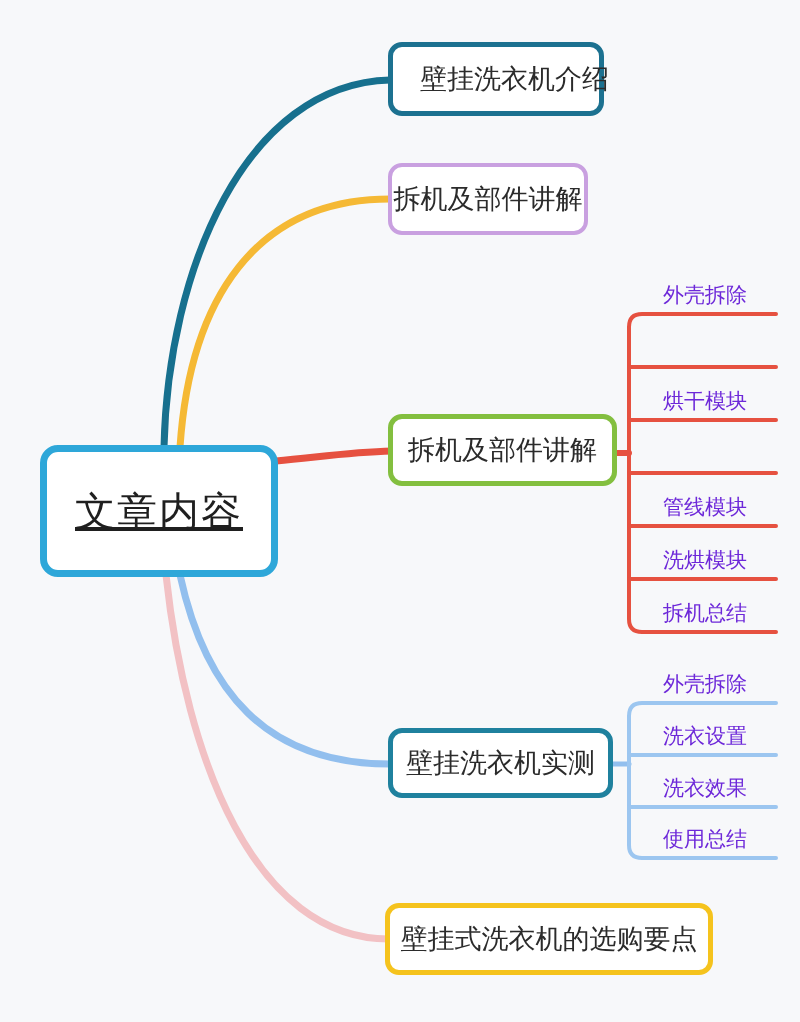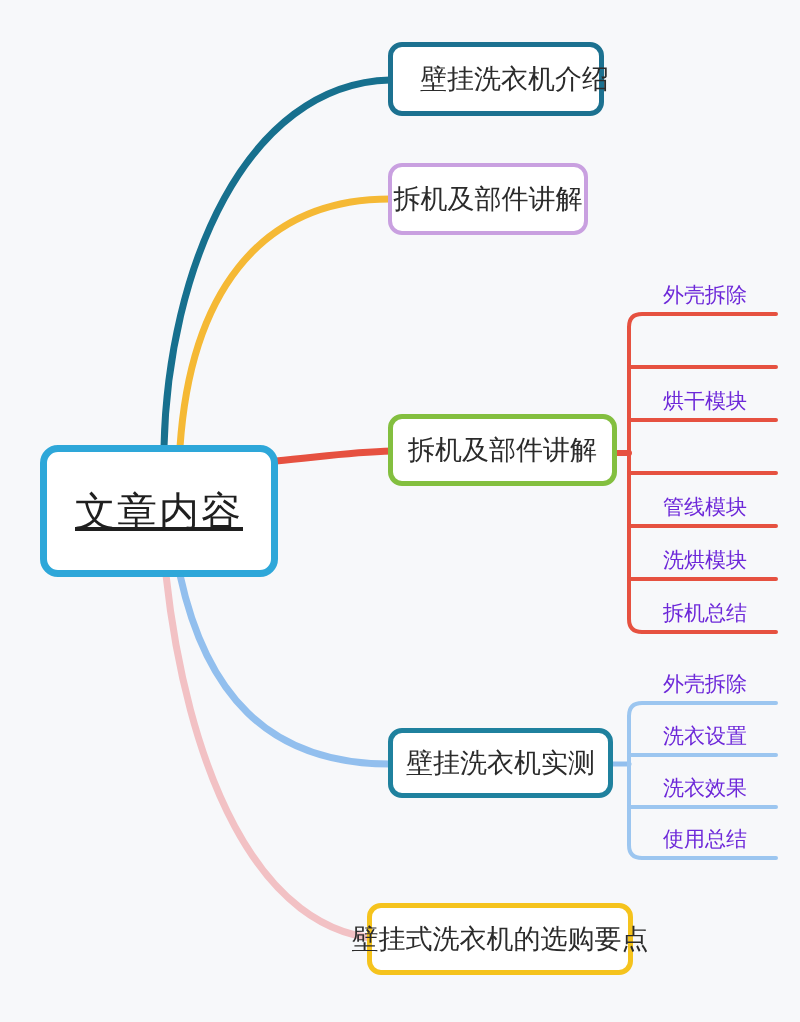--- a/index.html
+++ b/index.html
@@ -24,21 +24,21 @@
   }
   .root{
     left:40px;top:445px;width:238px;height:132px;
     border:7px solid #2ea7d9;border-radius:18px;
     font-size:40px;letter-spacing:2px;color:#1f1f1f;text-decoration:underline;
   }
   .n1{left:388px;top:42px;width:216px;height:74px;border:5px solid #1c7190;border-radius:14px;font-size:27px;padding-left:37px;}
   .n2{left:388px;top:163px;width:200px;height:72px;border:4px solid #c9a0e0;border-radius:14px;font-size:27px;}
   .n3{left:388px;top:414px;width:229px;height:72px;border:5px solid #83bf3f;border-radius:14px;font-size:27px;}
   .n4{left:388px;top:728px;width:225px;height:70px;border:5px solid #1f819e;border-radius:14px;font-size:27px;}
-  .n5{left:367px;top:903px;width:266px;height:72px;border:5px solid #f5c31d;border-radius:14px;font-size:27px;}
+  .n5{left:385px;top:903px;width:328px;height:72px;border:5px solid #f5c31d;border-radius:14px;font-size:27px;}
   .subtopic{
     position:absolute;left:630px;width:150px;height:30px;
     display:flex;align-items:center;justify-content:center;
     font-size:21px;color:#6d28d9;white-space:nowrap;
   }
 </style>
 </head>
 <body>
 
 <div class="canvas">

